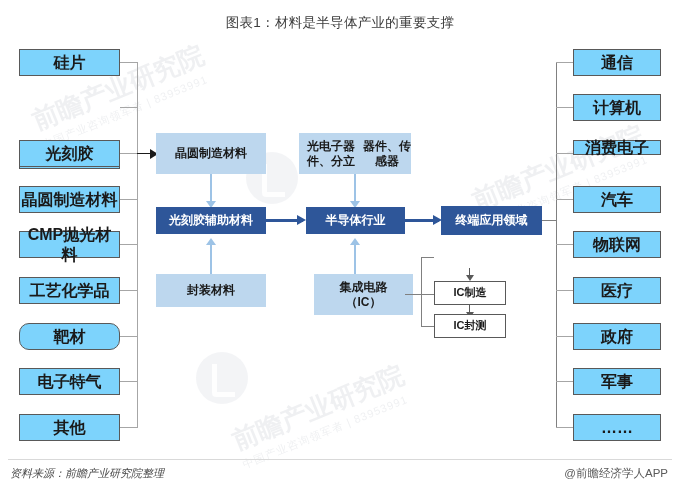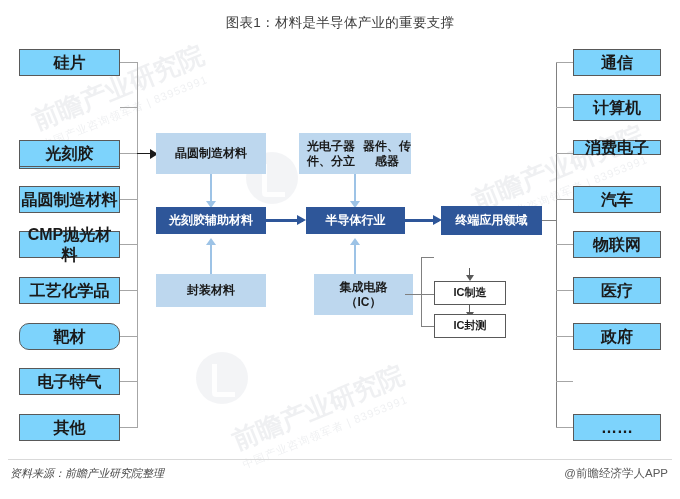--- a/index.html
+++ b/index.html
@@ -336,20 +336,23 @@
   </div>
   <div class="box box-white" style="left:573px; top:231px; width:88px; height:27px;">
     <span>物联网</span>
   </div>
   <div class="box box-white" style="left:573px; top:277px; width:88px; height:27px;">
     <span>医疗</span>
   </div>
   <div class="box box-white" style="left:573px; top:323px; width:88px; height:27px;">
     <span>政府</span>
   </div>
+  <div class="box box-white" style="left:573px; top:368px; width:88px; height:27px;">
+    <span>军事</span>
+  </div>
   <div class="box box-white" style="left:573px; top:414px; width:88px; height:27px;">
     <span>……</span>
   </div>
 
   <div class="footer-rule"></div>
   <div class="footer-left">资料来源：前瞻产业研究院整理</div>
   <div class="footer-right">@前瞻经济学人APP</div>
 
 </div>
 

